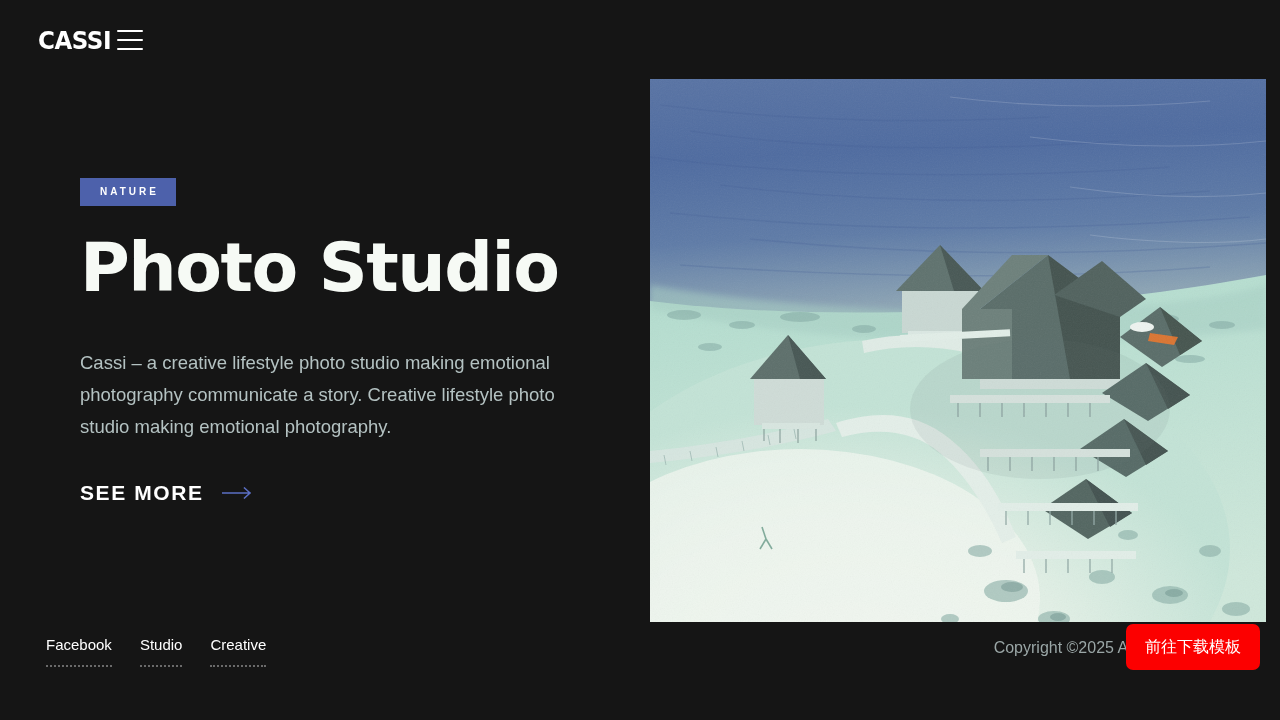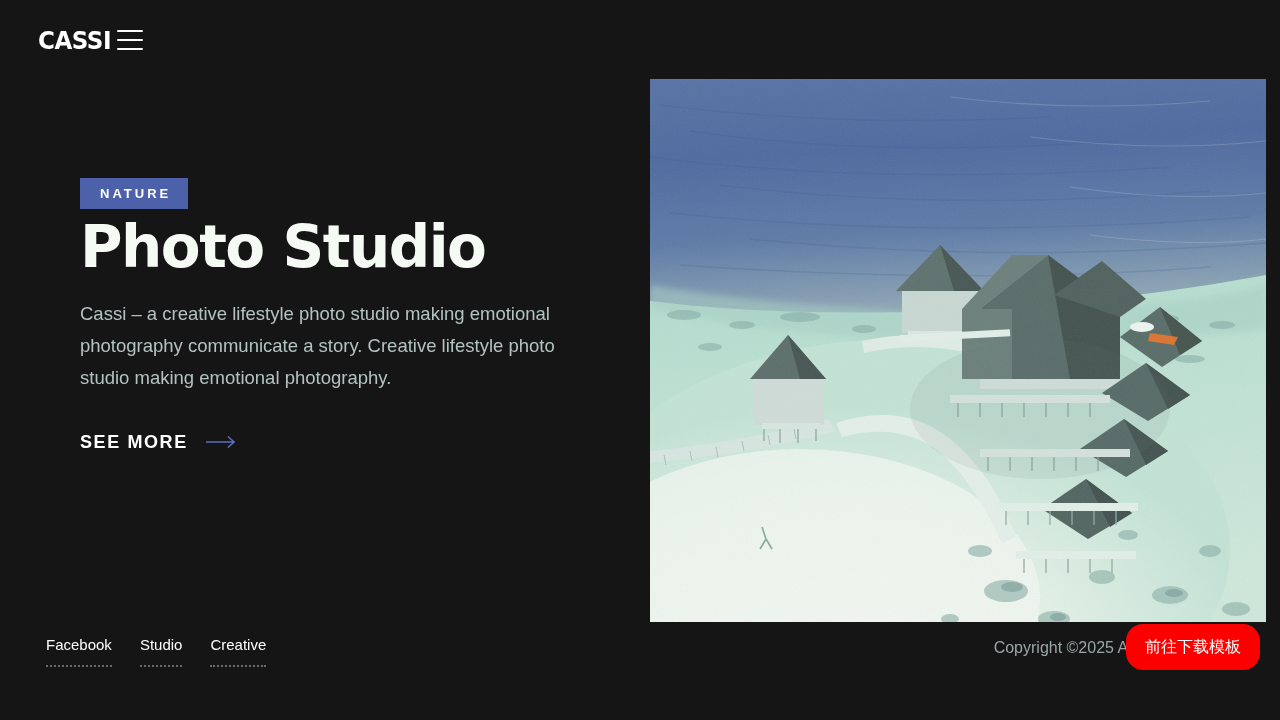--- a/index.html
+++ b/index.html
@@ -43,52 +43,52 @@
     background:#9fd9c8;
   }
   .hero-image svg { display:block; width:100%; height:100%; }
 
   
   .content { position:absolute; left:80px; top:178px; width:540px; }
   .badge {
     display:inline-block;
     background:#4d61ab;
     color:#ffffff;
-    font-size:13px;
+    font-size:10px;
     font-weight:bold;
     letter-spacing:3px;
     padding:9px 17px 9px 20px;
     line-height:1;
   }
   .headline {
-    margin-top:8px;
+    margin-top:26px;
     color:#f6faf5;
-    font-size:58px;
+    font-size:68px;
     font-weight:bold;
     letter-spacing:-1.5px;
     line-height:1.05;
     font-family:"DejaVu Sans", sans-serif;
   }
   .lead {
-    margin-top:20px;
+    margin-top:44px;
     color:#b4c2c2;
     font-size:18.5px;
     line-height:32px;
     max-width:512px;
     font-weight:400;
   }
   .see-more {
     margin-top:38px;
     display:inline-flex; align-items:center; gap:18px;
     cursor:pointer;
     text-decoration:none;
   }
   .see-more .label {
     color:#ffffff;
-    font-size:18px;
+    font-size:21px;
     font-weight:bold;
     letter-spacing:1.6px;
   }
   .see-more .arrow { display:flex; align-items:center; }
 
   
   .footer {
     position:absolute; left:8px; bottom:0; width:1280px; height:100px;
     display:flex; align-items:center; justify-content:space-between;
     padding:0 38px 36px 38px;
@@ -106,21 +106,21 @@
     color:#9aa6a6;
     font-size:16px;
     padding-bottom:8px;
   }
 
   
   .cta {
     position:absolute; left:1126px; top:624px;
     width:134px; height:46px;
     background:#fc0000;
-    border-radius:17px;
+    border-radius:7px;
     color:#ffffff;
     font-size:16px;
     display:flex; align-items:center; justify-content:center;
     cursor:pointer;
     z-index:50;
     font-family:"DejaVu Sans", sans-serif;
   }
 </style>
 </head>
 <body>

